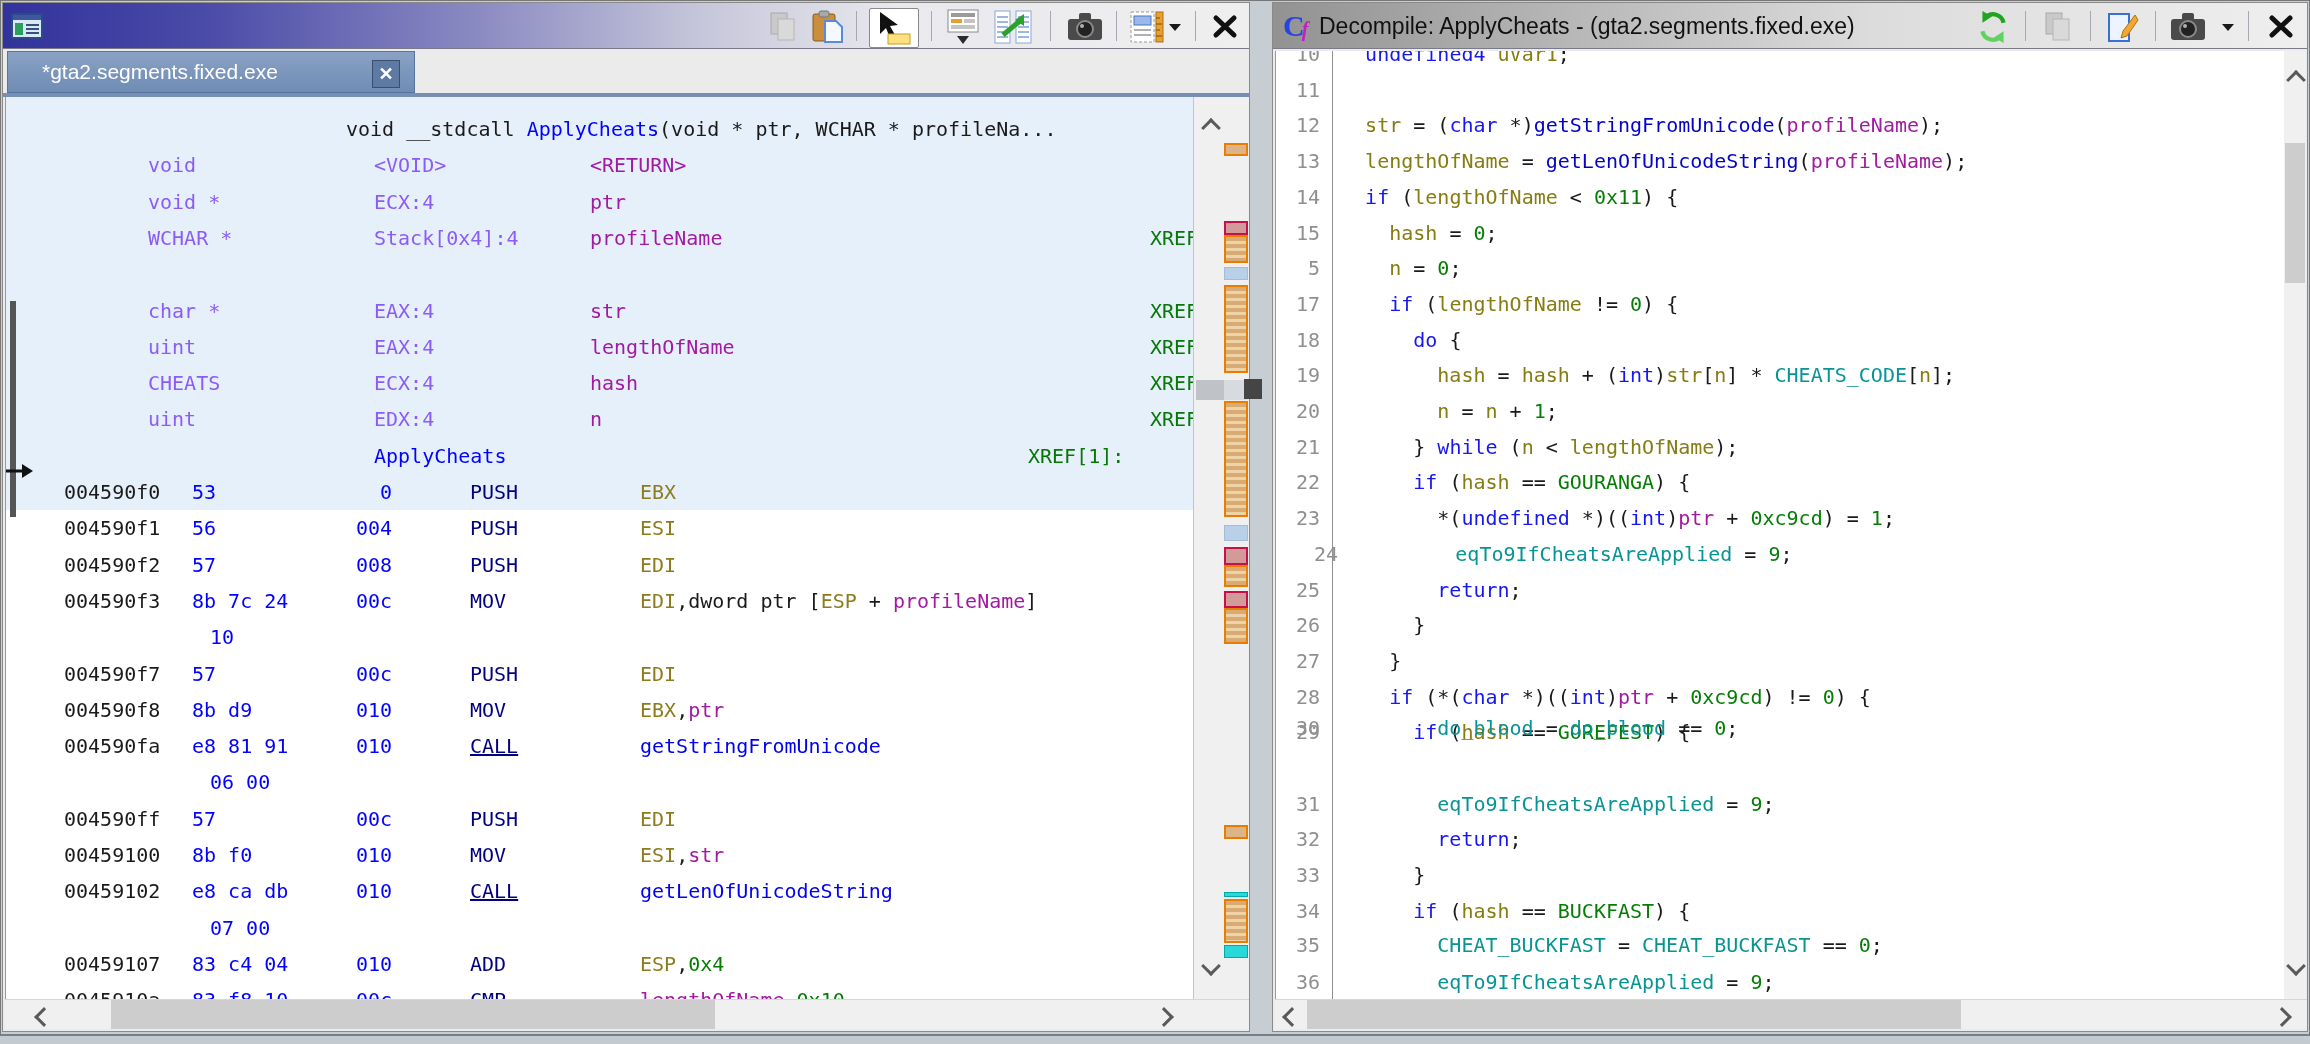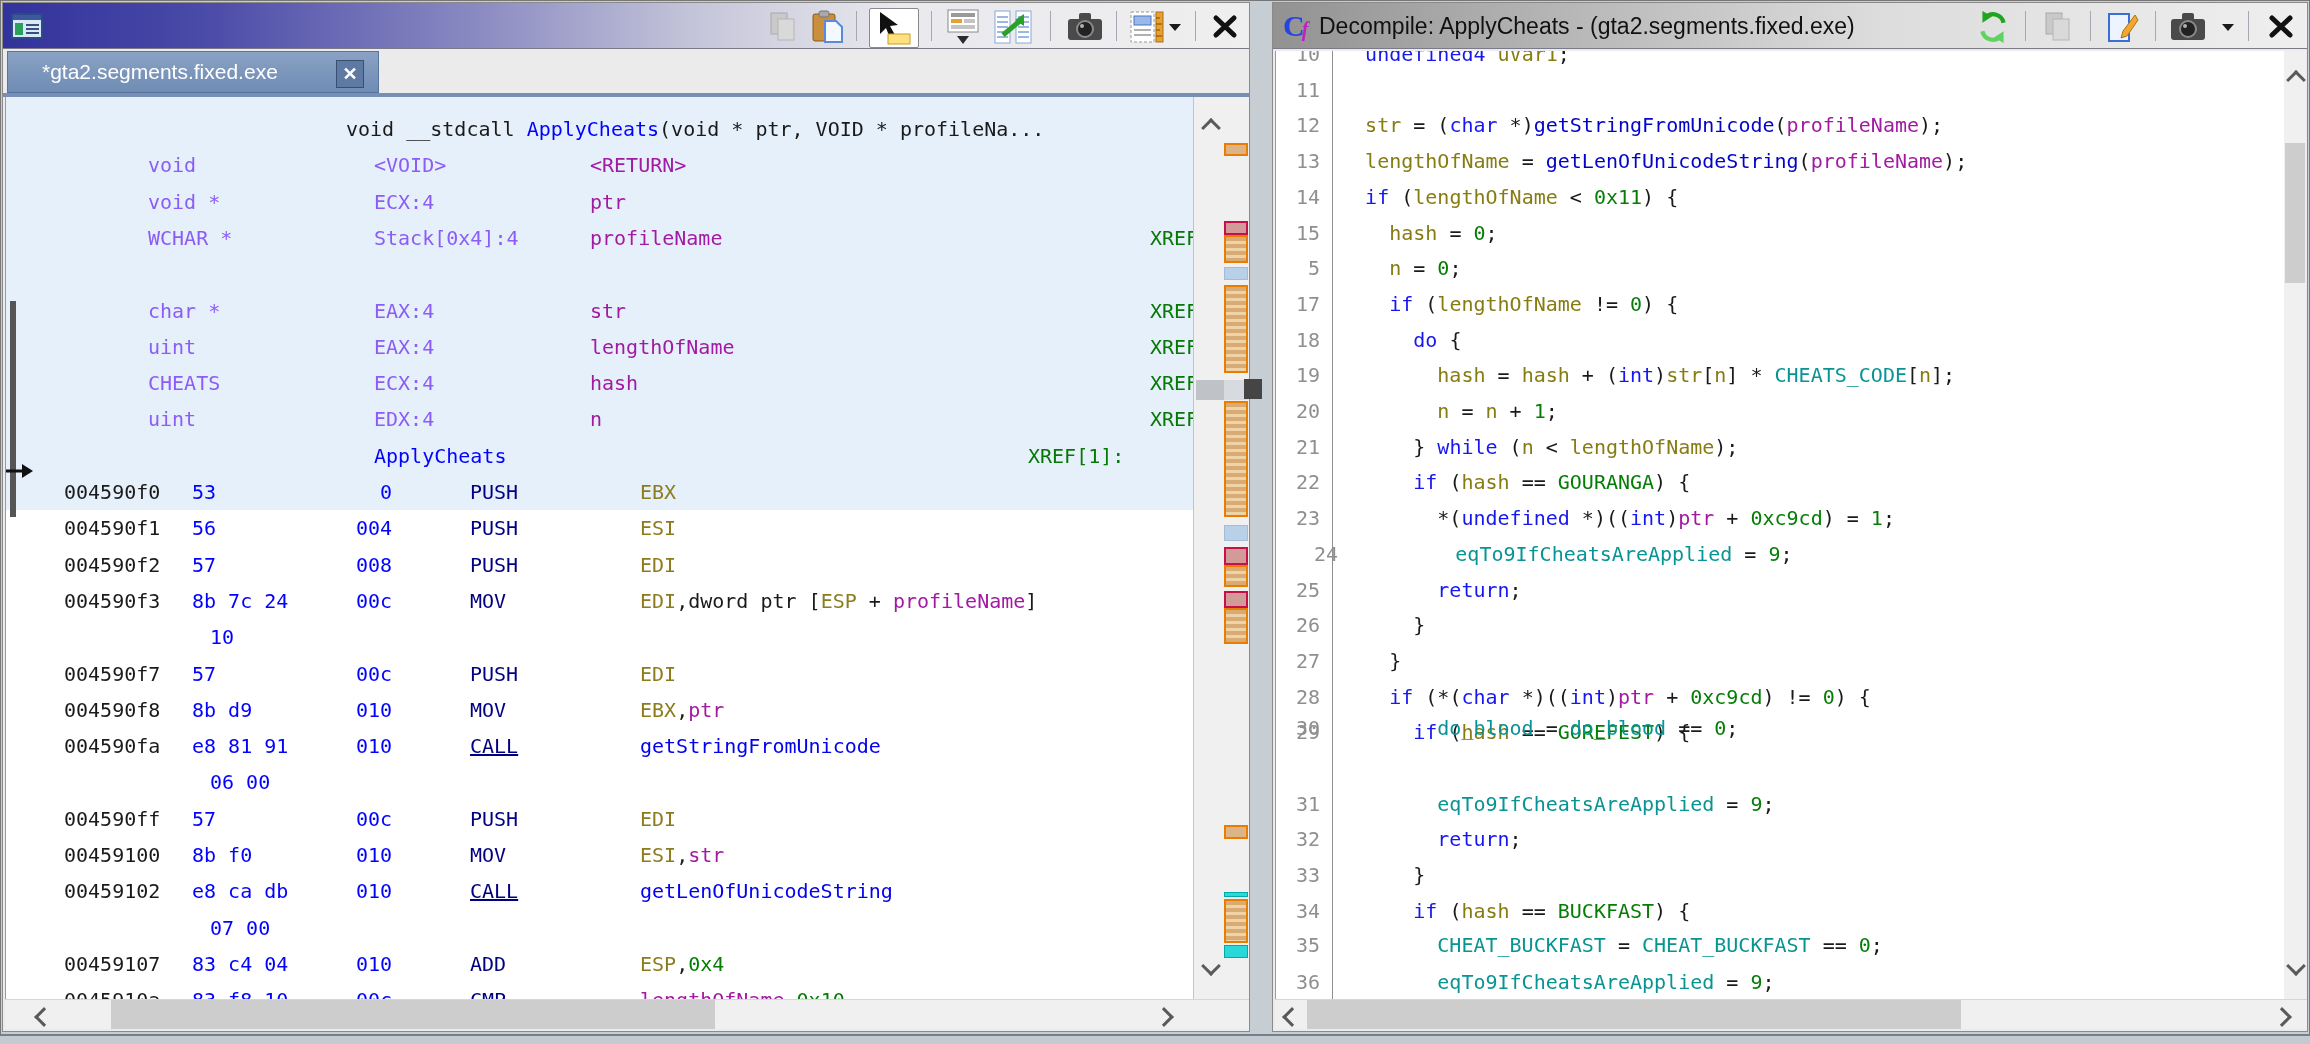--- a/index.html
+++ b/index.html
@@ -16,21 +16,21 @@
   .title-text{position:absolute;top:0;height:46px;line-height:46px;font-family:"Liberation Sans",sans-serif;font-size:23px;white-space:pre;}
   .title-text.white{color:#fff;left:50px;}
   .title-text.black{color:#111;left:46px;}
   .tb-icon{position:absolute;top:5px;height:38px;display:flex;align-items:center;justify-content:center;width:40px;}
   .tb-sep{position:absolute;top:8px;width:1px;height:30px;background:#a8a8b2;}
   .tb-btn-sel{background:#fff;border:1px solid #8a8a8a;border-radius:2px;}
 
   
   .tabrow{position:absolute;left:0;top:46px;width:100%;height:48px;background:#ebebeb;box-sizing:border-box;}
   .tabrow .underline{position:absolute;left:0;bottom:0;width:100%;height:4px;background:#7590b4;}
-  .tab{position:absolute;left:4px;top:2px;width:372px;height:42px;background:linear-gradient(180deg,#8aa2c4,#6f8cb4);
+  .tab{position:absolute;left:4px;top:2px;width:408px;height:42px;background:linear-gradient(180deg,#8aa2c4,#6f8cb4);
        border:1px solid #56749e;box-sizing:border-box;}
   .tab-label{position:absolute;left:34px;top:0;height:40px;line-height:40px;color:#fff;
              font-family:"Liberation Sans",sans-serif;font-size:21px;}
   .tab-close{position:absolute;right:14px;top:8px;width:26px;height:26px;background:#5f7aa2;border:1px solid #394f70;
              color:#fff;font-family:"Liberation Sans",sans-serif;font-weight:bold;font-size:18px;
              display:flex;align-items:center;justify-content:center;}
 
   
   .lp-content{position:absolute;left:2px;top:94px;width:1188px;height:902px;background:#fff;overflow:hidden;
               border-left:1px solid #9a9a9a;box-sizing:border-box;}
@@ -204,21 +204,21 @@
     </div>
 
     <div class="lp-content">
       <div class="hl-block"></div>
       <div class="margin-bar"></div>
       <svg style="position:absolute;left:0;top:366px" width="28" height="16">
         <line x1="0" y1="8" x2="18" y2="8" stroke="#111" stroke-width="3"></line>
           <polygon points="16,1 16,15 27,8" fill="#111"></polygon>
       </svg>
       <div id="list-rows">
-          <div class="lrow" style="top: 0px;"><span class="cell" style="left: 340px;"><span class="tk tk-p">void __stdcall </span><span class="tk tk-b">ApplyCheats</span><span class="tk tk-p">(void * ptr, VOID * profileNa...</span></span></div>
+          <div class="lrow" style="top: 0px;"><span class="cell" style="left: 340px;"><span class="tk tk-p">void __stdcall </span><span class="tk tk-b">ApplyCheats</span><span class="tk tk-p">(void * ptr, WCHAR * profileNa...</span></span></div>
           <div class="lrow" style="top: 36.3px;"><span class="cell" style="left: 142px;"><span class="tk tk-ty">void</span></span><span class="cell" style="left: 368px;"><span class="tk tk-ty">&lt;VOID&gt;</span></span><span class="cell" style="left: 584px;"><span class="tk tk-vr">&lt;RETURN&gt;</span></span></div>
           <div class="lrow" style="top: 72.6px;"><span class="cell" style="left: 142px;"><span class="tk tk-ty">void *</span></span><span class="cell" style="left: 368px;"><span class="tk tk-ty">ECX:4</span></span><span class="cell" style="left: 584px;"><span class="tk tk-vr">ptr</span></span></div>
           <div class="lrow" style="top: 108.9px;"><span class="cell" style="left: 142px;"><span class="tk tk-ty">WCHAR *</span></span><span class="cell" style="left: 368px;"><span class="tk tk-ty">Stack[0x4]:4</span></span><span class="cell" style="left: 584px;"><span class="tk tk-vr">profileName</span></span><span class="cell" style="left: 1144px;"><span class="tk tk-x">XREF</span></span></div>
           <div class="lrow" style="top: 181.5px;"><span class="cell" style="left: 142px;"><span class="tk tk-ty">char *</span></span><span class="cell" style="left: 368px;"><span class="tk tk-ty">EAX:4</span></span><span class="cell" style="left: 584px;"><span class="tk tk-vr">str</span></span><span class="cell" style="left: 1144px;"><span class="tk tk-x">XREF</span></span></div>
           <div class="lrow" style="top: 217.8px;"><span class="cell" style="left: 142px;"><span class="tk tk-ty">uint</span></span><span class="cell" style="left: 368px;"><span class="tk tk-ty">EAX:4</span></span><span class="cell" style="left: 584px;"><span class="tk tk-vr">lengthOfName</span></span><span class="cell" style="left: 1144px;"><span class="tk tk-x">XREF</span></span></div>
           <div class="lrow" style="top: 254.1px;"><span class="cell" style="left: 142px;"><span class="tk tk-ty">CHEATS</span></span><span class="cell" style="left: 368px;"><span class="tk tk-ty">ECX:4</span></span><span class="cell" style="left: 584px;"><span class="tk tk-vr">hash</span></span><span class="cell" style="left: 1144px;"><span class="tk tk-x">XREF</span></span></div>
           <div class="lrow" style="top: 290.4px;"><span class="cell" style="left: 142px;"><span class="tk tk-ty">uint</span></span><span class="cell" style="left: 368px;"><span class="tk tk-ty">EDX:4</span></span><span class="cell" style="left: 584px;"><span class="tk tk-vr">n</span></span><span class="cell" style="left: 1144px;"><span class="tk tk-x">XREF</span></span></div>
           <div class="lrow" style="top: 326.7px;"><span class="cell" style="left: 368px;"><span class="tk tk-b">ApplyCheats</span></span><span class="cell" style="left: 1022px;"><span class="tk tk-x">XREF[1]:</span></span></div>
           <div class="lrow" style="top: 363px;"><span class="cell" style="left: 58px;"><span class="tk tk-p">004590f0</span></span><span class="cell" style="left: 186px;"><span class="tk tk-b">53</span></span><span class="cell" style="left: 306px; width: 80px;"><span class="tk tk-b dep">0</span></span><span class="cell" style="left: 464px;"><span class="tk tk-nv">PUSH</span></span><span class="cell" style="left: 634px;"><span class="tk tk-rg">EBX</span></span></div>
           <div class="lrow" style="top: 399.3px;"><span class="cell" style="left: 58px;"><span class="tk tk-p">004590f1</span></span><span class="cell" style="left: 186px;"><span class="tk tk-b">56</span></span><span class="cell" style="left: 306px; width: 80px;"><span class="tk tk-b dep">004</span></span><span class="cell" style="left: 464px;"><span class="tk tk-nv">PUSH</span></span><span class="cell" style="left: 634px;"><span class="tk tk-rg">ESI</span></span></div>

